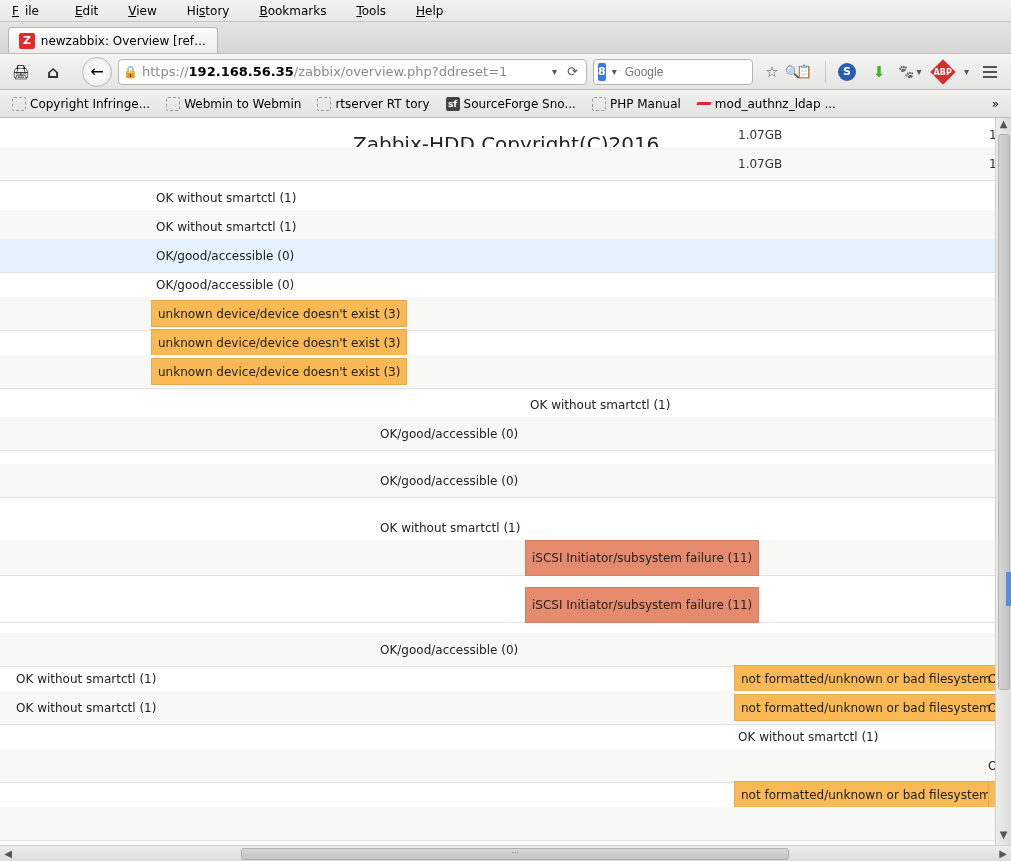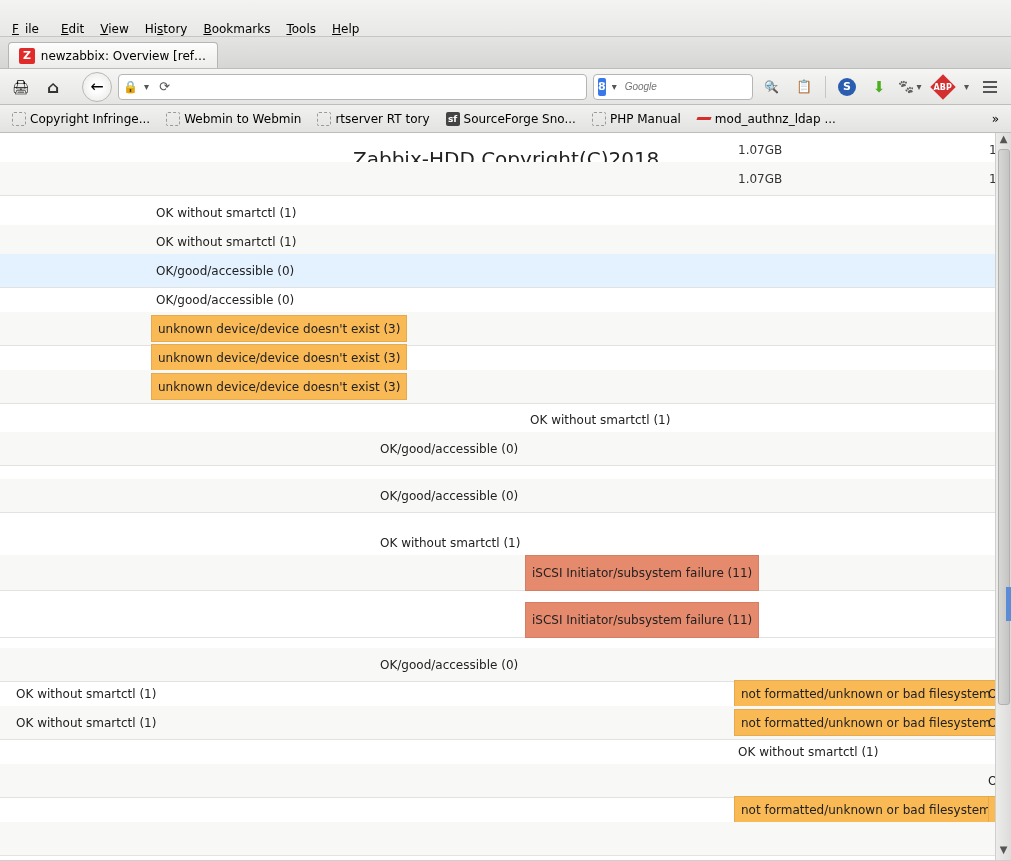--- a/index.html
+++ b/index.html
@@ -1,19 +1,19 @@
 <!DOCTYPE html>
 <html><head>
 <meta charset="utf-8">
 <style>
   * { box-sizing: border-box; }
   html, body { margin: 0; padding: 0; font-family: "DejaVu Sans", "Liberation Sans", Arial, sans-serif; font-size: 12px; background: #ededeb; color: #000; width: 1011px; height: 861px; overflow: hidden; }
 
   
-  .menubar { height: 22px; line-height: 22px; padding: 18px 6px; background: linear-gradient(#f3f3f1,#e8e8e6); border-bottom: 1px solid #c6c6c4; display:flex; gap:4px; }
+  .menubar { height: 22px; line-height: 22px; padding: 0 6px; background: linear-gradient(#f3f3f1,#e8e8e6); border-bottom: 1px solid #c6c6c4; display:flex; gap:18px; }
   .menubar span { padding: 0 6px; cursor: default; }
   .menubar span u { text-decoration: underline; }
 
   .tabstrip { height: 32px; background: linear-gradient(#e4e4e2,#d6d6d4); border-bottom: 1px solid #bdbdbb; display:flex; align-items:flex-end; padding-left:8px; }
   .tab { display:flex; align-items:center; gap:6px; height:26px; padding:0 10px; background: linear-gradient(#fdfdfd,#ececea); border:1px solid #b5b5b3; border-bottom:none; border-radius:4px 4px 0 0; max-width: 210px; }
   .tab .favicon { width:16px; height:16px; background:#e12a2a; color:#fff; font-weight:bold; font-size:11px; display:flex; align-items:center; justify-content:center; border-radius:2px; }
   .tab .title { white-space:nowrap; overflow:hidden; text-overflow:ellipsis; font-size:12px; }
 
   .navbar { height: 36px; display:flex; align-items:center; gap:6px; padding:0 8px; background: linear-gradient(#f5f5f3,#e5e5e3); border-bottom:1px solid #bdbdbb; }
   .btn-ico { width:26px; height:26px; border:1px solid transparent; border-radius:3px; display:flex; align-items:center; justify-content:center; background:transparent; cursor:pointer; }
@@ -23,21 +23,21 @@
   .urlbox { flex:1; min-width:300px; }
   .urlbox .lock { font-size:12px; color:#6a6a6a; }
   .urlbox .url { flex:1; font-size:13px; white-space:nowrap; overflow:hidden; }
   .urlbox .url .host { font-weight:bold; color:#000; }
   .urlbox .url .rest { color:#8a8a8a; }
   .chev { font-size:10px; color:#555; padding:0 2px; }
   .reload { font-size:13px; color:#555; padding:0 4px; }
 
   .searchbox { width:160px; }
   .searchbox .eng { width:18px; height:18px; display:flex; align-items:center; justify-content:center; background:#3b78e7; color:#fff; border-radius:2px; font-size:11px; font-weight:bold; }
-  .searchbox input { border:none; outline:none; flex:1; font-size:10px; font-style:italic; color:#8a8a8a; background:transparent; }
+  .searchbox input { border:none; outline:none; flex:1; font-size:12px; color:#8a8a8a; background:transparent; }
   .searchbox .go { width:20px; height:20px; display:flex; align-items:center; justify-content:center; color:#2a6ad3; }
 
   .navbar .spacer { width:4px; }
   .navbar .sep { width:1px; height:22px; background:#c6c6c4; margin:0 2px; }
 
   .icon-star::before { content:"☆"; font-size:15px; color:#555;}
   .icon-clip::before { content:"📋"; font-size:13px; }
   .icon-s { width:18px;height:18px;border-radius:50%;background:#2a5db0;color:#fff;display:flex;align-items:center;justify-content:center;font-weight:bold;font-size:11px;}
   .icon-dl::before { content:"⬇"; color:#4caf1f; font-size:15px;}
   .icon-paw::before { content:"🐾"; font-size:13px; filter:grayscale(1);}
@@ -114,20 +114,23 @@
   <div class="btn-ico">
       <span class="icon-home"></span>
     </div>
   <div class="spacer"></div>
   <div class="btn-back">
       <span>←</span>
     </div>
 
   <div class="urlbox">
     <span class="lock">🔒</span>
+    <span class="url">
+      <span class="rest">https://</span><span class="host">192.168.56.35</span><span class="rest">/zabbix/overview.php?ddreset=1</span>
+    </span>
     <span class="chev">▾</span>
     <span class="reload">⟳</span>
   </div>
 
   <div class="searchbox">
     <div class="eng">8</div>
     <span class="chev">▾</span>
     <input placeholder="Google" style="">
     <div class="go">🔍</div>
   </div>
@@ -189,21 +192,21 @@
       <span class="sl"></span>
       <span>mod_authnz_ldap ...</span>
     </div>
   <div class="overflow">»</div>
 </div>
 
 <div class="viewport">
   <div class="page">
 
     <div class="title-block">
-      <div>Zabbix-HDD Copyright(C)2018</div>
+      <div>Zabbix-HDD Copyright(C)2016</div>
       <div>Jim Dutton</div>
     </div>
 
     <div class="row" style="top:0px">
       <div class="cell c4 size">1.07GB</div>
       <div class="cell c5 size">1.0</div>
     </div>
     <div class="row alt" style="top:29px">
       <div class="cell c4 size">1.07GB</div>
       <div class="cell c5 size">1.0</div>

